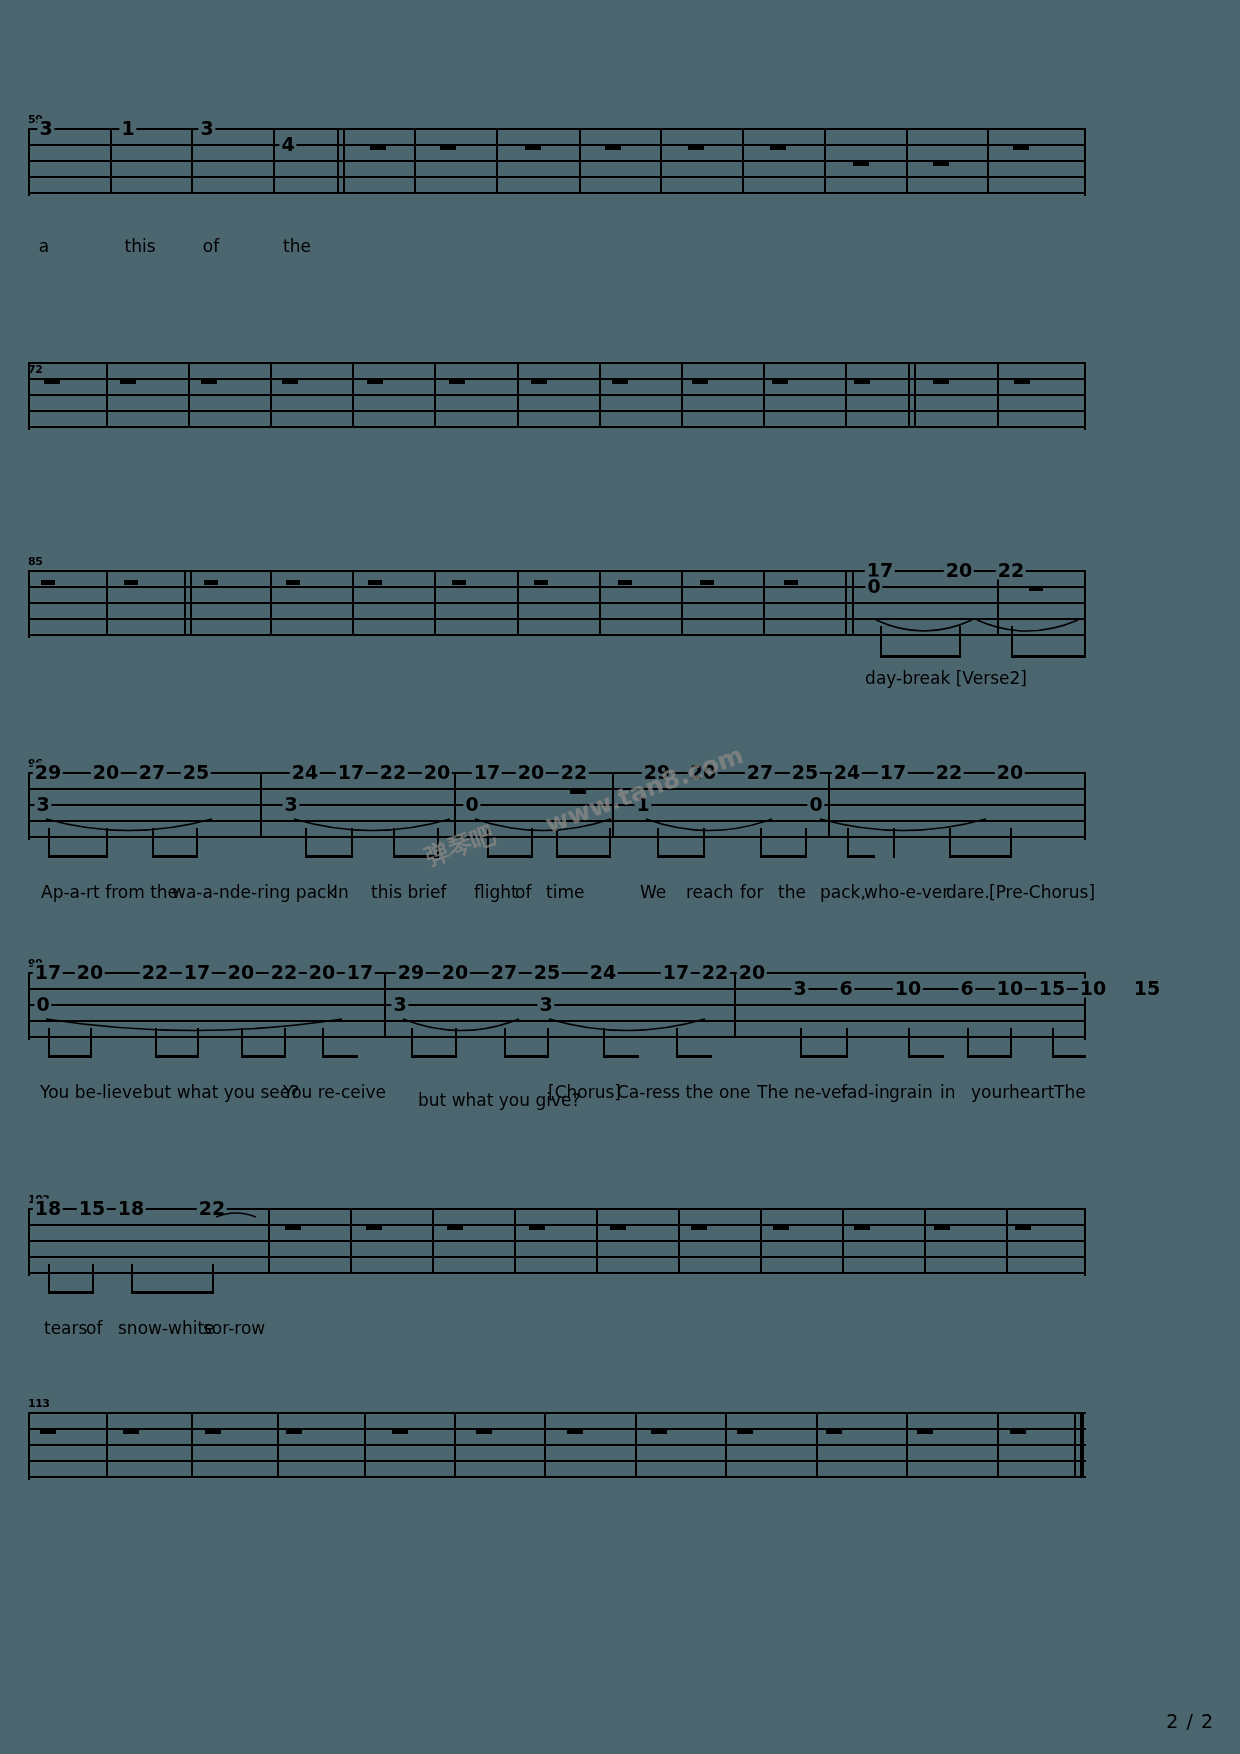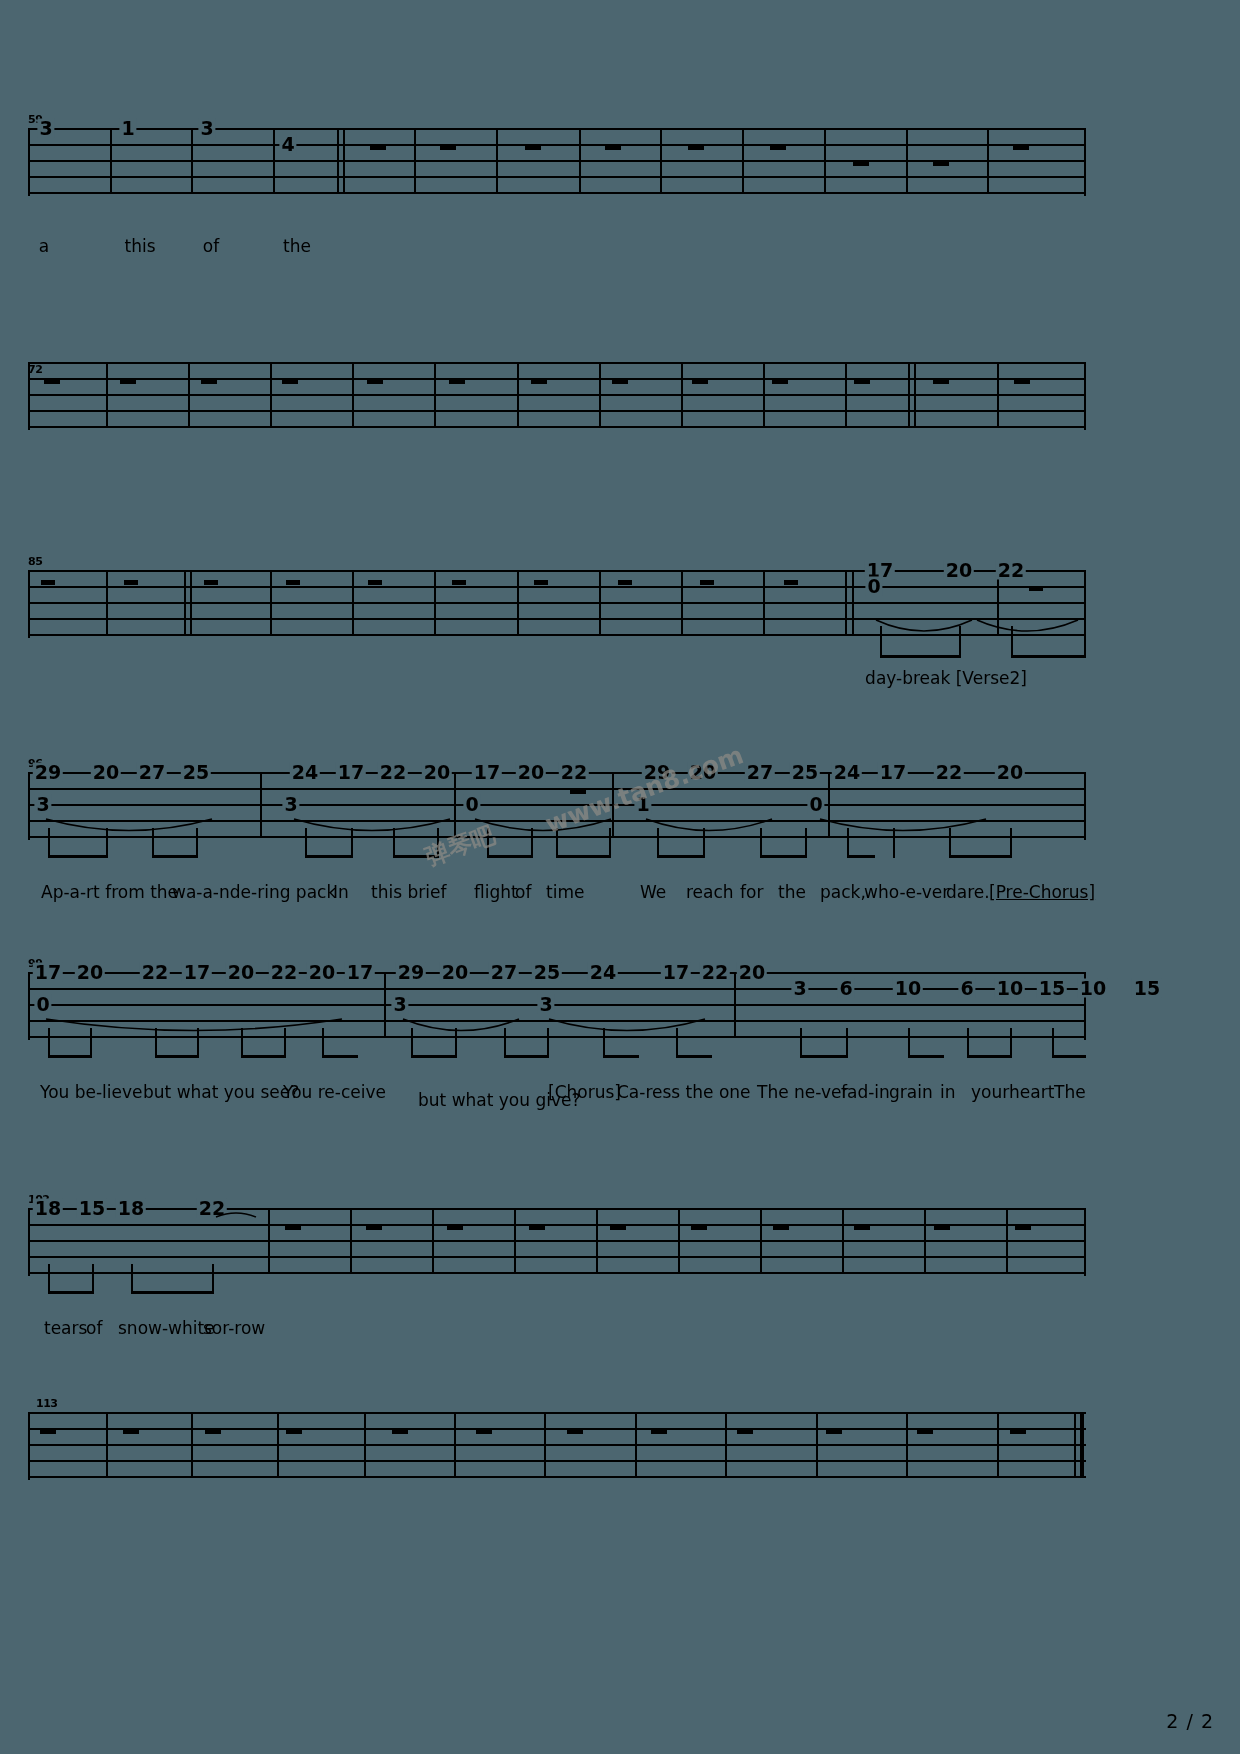--- a/index.html
+++ b/index.html
@@ -330,21 +330,21 @@
     <div class="lyr l" style="left:474px;top:120px;">flight</div>
     <div class="lyr l" style="left:515px;top:120px;">of</div>
     <div class="lyr l" style="left:546px;top:120px;">time</div>
     <div class="lyr l" style="left:640px;top:120px;">We</div>
     <div class="lyr l" style="left:686px;top:120px;">reach</div>
     <div class="lyr l" style="left:740px;top:120px;">for</div>
     <div class="lyr l" style="left:778px;top:120px;">the</div>
     <div class="lyr l" style="left:820px;top:120px;">pack,</div>
     <div class="lyr l" style="left:864px;top:120px;">who-e-ver</div>
     <div class="lyr l" style="left:946px;top:120px;">dare.</div>
-    <div class="lyr l" style="left:989px;top:120px;text-decoration:underline;">[Pre-Chorus]</div>
+    <div class="lyr l" style="left:989px;top:120px;">[Pre-Chorus]</div>
   </div>
 
   <div class="system" style="top:962px;">
     <div class="measnum" style="left:28px;top:8px;">99</div>
     <div class="staff" style="left:28px;top:10px;width:1058px;height:68px;">
       <div class="line" style="top:0;"></div>
       <div class="line" style="top:16px;"></div>
       <div class="line" style="top:32px;"></div>
       <div class="line" style="top:48px;"></div>
       <div class="line" style="top:64px;"></div>
@@ -483,21 +483,21 @@
     <div class="rest" style="left:862px;top:26px;"></div>
     <div class="rest" style="left:942px;top:26px;"></div>
     <div class="rest" style="left:1023px;top:26px;"></div>
     <div class="lyr l" style="left:44px;top:120px;">tears</div>
     <div class="lyr l" style="left:86px;top:120px;">of</div>
     <div class="lyr l" style="left:118px;top:120px;">snow-white</div>
     <div class="lyr l" style="left:203px;top:120px;">sor-row</div>
   </div>
 
   <div class="system" style="top:1402px;">
-    <div class="measnum" style="left:36px;top:8px;">113</div>
+    <div class="measnum" style="left:28px;top:8px;">113</div>
     <div class="staff" style="left:28px;top:10px;width:1058px;height:68px;">
       <div class="line" style="top:0;"></div>
       <div class="line" style="top:16px;"></div>
       <div class="line" style="top:32px;"></div>
       <div class="line" style="top:48px;"></div>
       <div class="line" style="top:64px;"></div>
       <div class="lend" style="left:0;"></div>
       <div class="bar" style="left:78px;top:0;height:66px;"></div>
       <div class="bar" style="left:163px;top:0;height:66px;"></div>
       <div class="bar" style="left:249px;top:0;height:66px;"></div>

